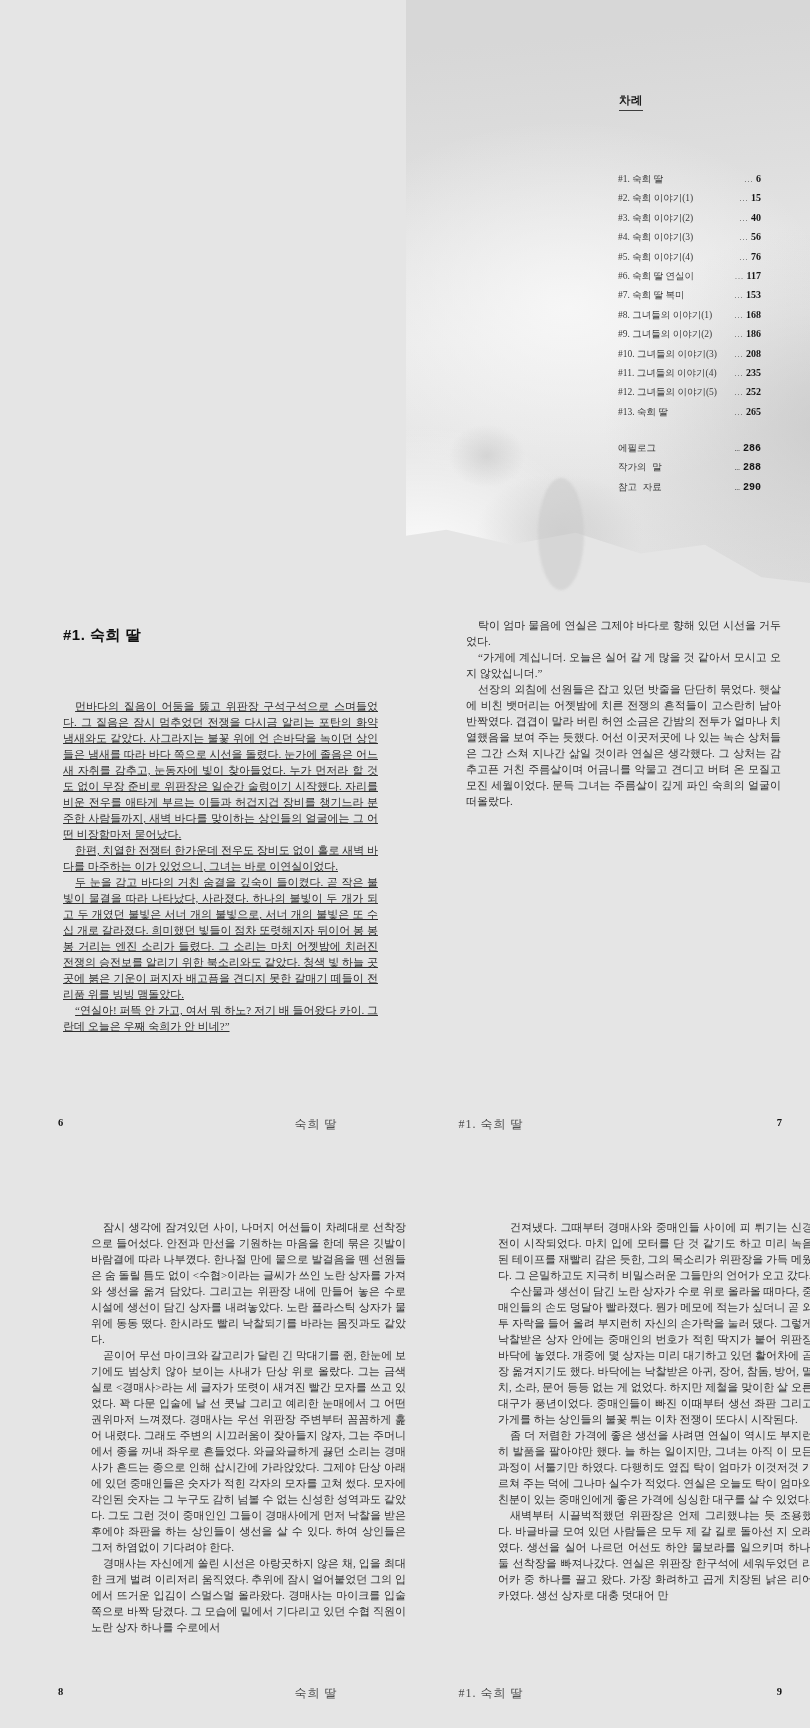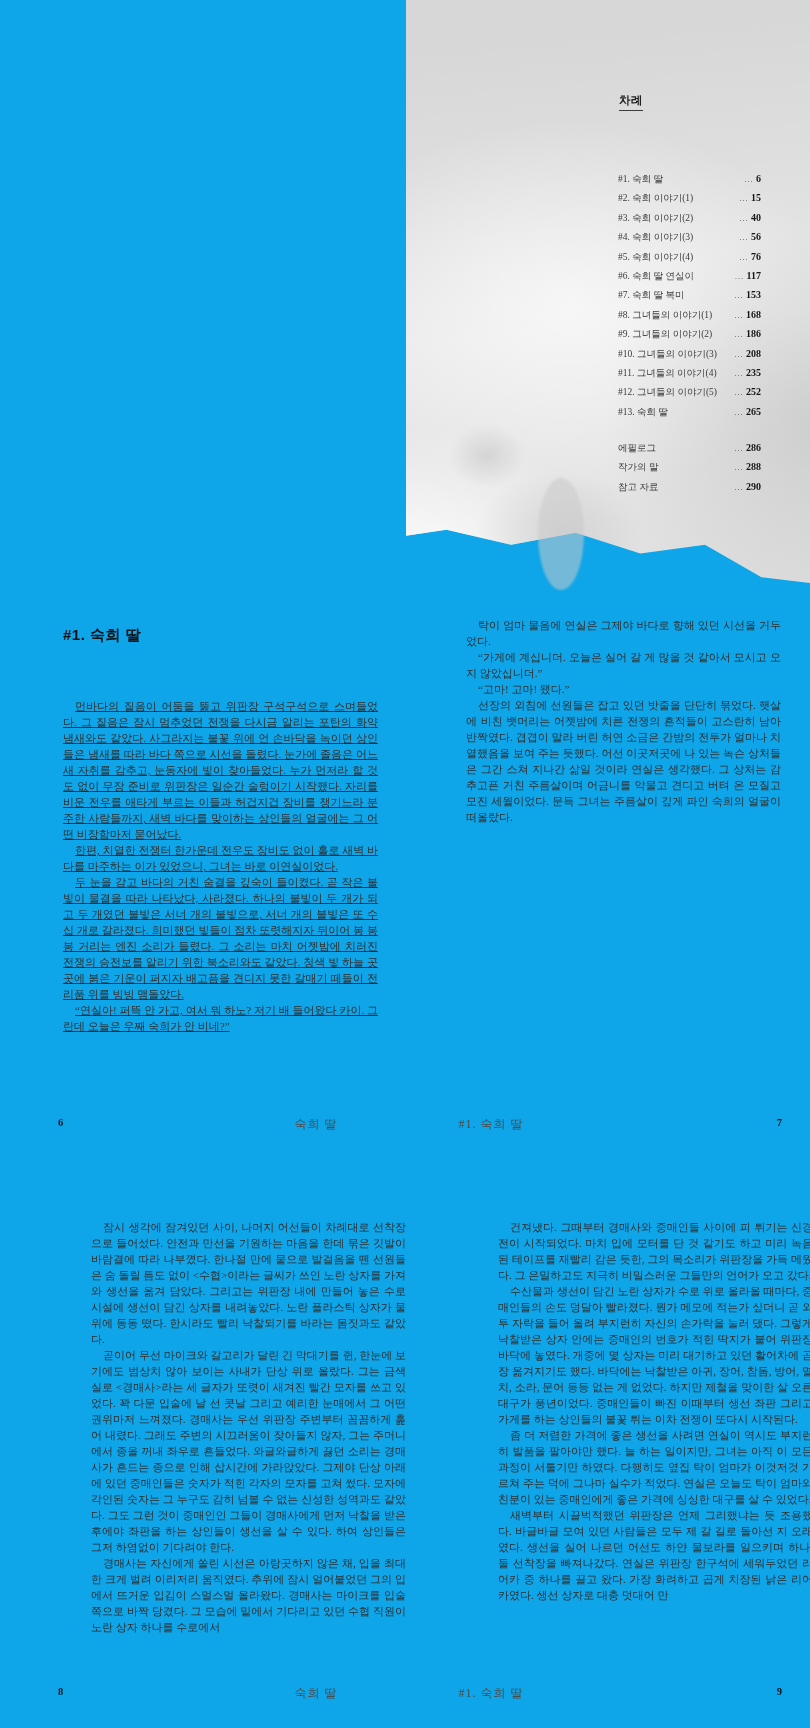--- a/index.html
+++ b/index.html
@@ -1,17 +1,17 @@
 <!DOCTYPE html>
 <html><head>
 <meta charset="utf-8">
 <style>
   html,body { margin:0; padding:0; background:#fff; }
   .canvas {
-    position:relative; width:810px; height:1728px; background:#0ea5e9;
+    position:relative; width:810px; height:1728px; background:#e5e5e5;
     font-family:"Liberation Serif","DejaVu Serif",serif; color:#2e2e2e; overflow:hidden;
   }
 
   
   .toc-page {
     position:absolute; left:406px; top:0; width:404px; height:592px;
     background:
       radial-gradient(55px 45px at 20% 77%, rgba(186,186,186,.45), rgba(186,186,186,0) 70%),
       radial-gradient(120px 85px at 38% 90%, rgba(198,198,198,.55), rgba(198,198,198,0) 70%),
       radial-gradient(300px 270px at 104% 72%, rgba(190,190,190,.60), rgba(190,190,190,0) 74%),
@@ -24,21 +24,21 @@
     position:absolute; left:538px; top:478px; width:46px; height:112px;
     background:rgba(203,203,203,.55); border-radius:50%;
     filter:blur(1px);
   }
   .toc-title {
     position:absolute; left:213px; top:93px; font-size:11.5px; font-weight:bold; color:#1f1f1f;
     border-bottom:1px solid #3c3c3c; padding-bottom:2px; letter-spacing:.5px;
   }
   .toc-list { position:absolute; left:212px; width:143px; }
   .toc-main { top:173px; }
-  .toc-back { top:442px; }
+  .toc-back { top:442px;font-family:Liberation Mono, monospace; }
   .toc-row {
     display:flex; justify-content:space-between; align-items:baseline;
     height:19.4px; font-size:9.5px; color:#3a3a3a; white-space:nowrap; overflow:hidden;
   }
   .toc-pageref { display:flex; align-items:baseline; gap:3px; flex:0 0 auto; margin-left:6px; }
   .toc-dots { font-size:9px; color:#555; }
   .toc-num { font-weight:bold; color:#161616; font-size:10px; }
 
   
   .ch-title {
@@ -208,21 +208,20 @@
   <div class="body-block pos-p6">
     <p>먼바다의 짙음이 어둠을 뚫고 위판장 구석구석으로 스며들었다. 그 짙음은 잠시 멈추었던 전쟁을 다시금 알리는 포탄의 화약 냄새와도 같았다. 사그라지는 불꽃 위에 언 손바닥을 녹이던 상인들은 냄새를 따라 바다 쪽으로 시선을 돌렸다. 눈가에 졸음은 어느새 자취를 감추고, 눈동자에 빛이 찾아들었다. 누가 먼저라 할 것도 없이 무장 준비로 위판장은 일순간 술렁이기 시작했다. 자리를 비운 전우를 애타게 부르는 이들과 허겁지겁 장비를 챙기느라 분주한 사람들까지, 새벽 바다를 맞이하는 상인들의 얼굴에는 그 어떤 비장함마저 묻어났다.</p>
     <p>한편, 치열한 전쟁터 한가운데 전우도 장비도 없이 홀로 새벽 바다를 마주하는 이가 있었으니, 그녀는 바로 이연실이었다.</p>
     <p>두 눈을 감고 바다의 거친 숨결을 깊숙이 들이켰다. 곧 작은 불빛이 물결을 따라 나타났다, 사라졌다. 하나의 불빛이 두 개가 되고 두 개였던 불빛은 서너 개의 불빛으로, 서너 개의 불빛은 또 수십 개로 갈라졌다. 희미했던 빛들이 점차 또렷해지자 뒤이어 봉 봉 봉 거리는 엔진 소리가 들렸다. 그 소리는 마치 어젯밤에 치러진 전쟁의 승전보를 알리기 위한 북소리와도 같았다. 청색 빛 하늘 곳곳에 붉은 기운이 퍼지자 배고픔을 견디지 못한 갈매기 떼들이 전리품 위를 빙빙 맴돌았다.</p>
     <p>“연실아! 퍼뜩 안 가고, 여서 뭐 하노? 저기 배 들어왔다 카이. 그란데 오늘은 우째 숙희가 안 비네?”</p>
   </div>
 
   <div class="body-block pos-p7">
     <p>탁이 엄마 물음에 연실은 그제야 바다로 향해 있던 시선을 거두었다.</p>
     <p>“가게에 계십니더. 오늘은 실어 갈 게 많을 것 같아서 모시고 오지 않았십니더.”</p>
-    <p>“고마! 고마! 됐다.”</p>
     <p>선장의 외침에 선원들은 잡고 있던 밧줄을 단단히 묶었다. 햇살에 비친 뱃머리는 어젯밤에 치른 전쟁의 흔적들이 고스란히 남아 반짝였다. 겹겹이 말라 버린 허연 소금은 간밤의 전투가 얼마나 치열했음을 보여 주는 듯했다. 어선 이곳저곳에 나 있는 녹슨 상처들은 그간 스쳐 지나간 삶일 것이라 연실은 생각했다. 그 상처는 감추고픈 거친 주름살이며 어금니를 악물고 견디고 버텨 온 모질고 모진 세월이었다. 문득 그녀는 주름살이 깊게 파인 숙희의 얼굴이 떠올랐다.</p>
   </div>
 
   <div class="footer-num f1 num-left">6</div>
   <div class="footer-head f1h head-left">숙희 딸</div>
   <div class="footer-head f1h head-right">#1. 숙희 딸</div>
   <div class="footer-num f1 num-right right">7</div>
 
   <div class="body-block pos-p8">
     <p>잠시 생각에 잠겨있던 사이, 나머지 어선들이 차례대로 선착장으로 들어섰다. 안전과 만선을 기원하는 마음을 한데 묶은 깃발이 바람결에 따라 나부꼈다. 한나절 만에 뭍으로 발걸음을 뗀 선원들은 숨 돌릴 틈도 없이 &lt;수협&gt;이라는 글씨가 쓰인 노란 상자를 가져와 생선을 옮겨 담았다. 그리고는 위판장 내에 만들어 놓은 수로 시설에 생선이 담긴 상자를 내려놓았다. 노란 플라스틱 상자가 물 위에 동동 떴다. 한시라도 빨리 낙찰되기를 바라는 몸짓과도 같았다.</p>

